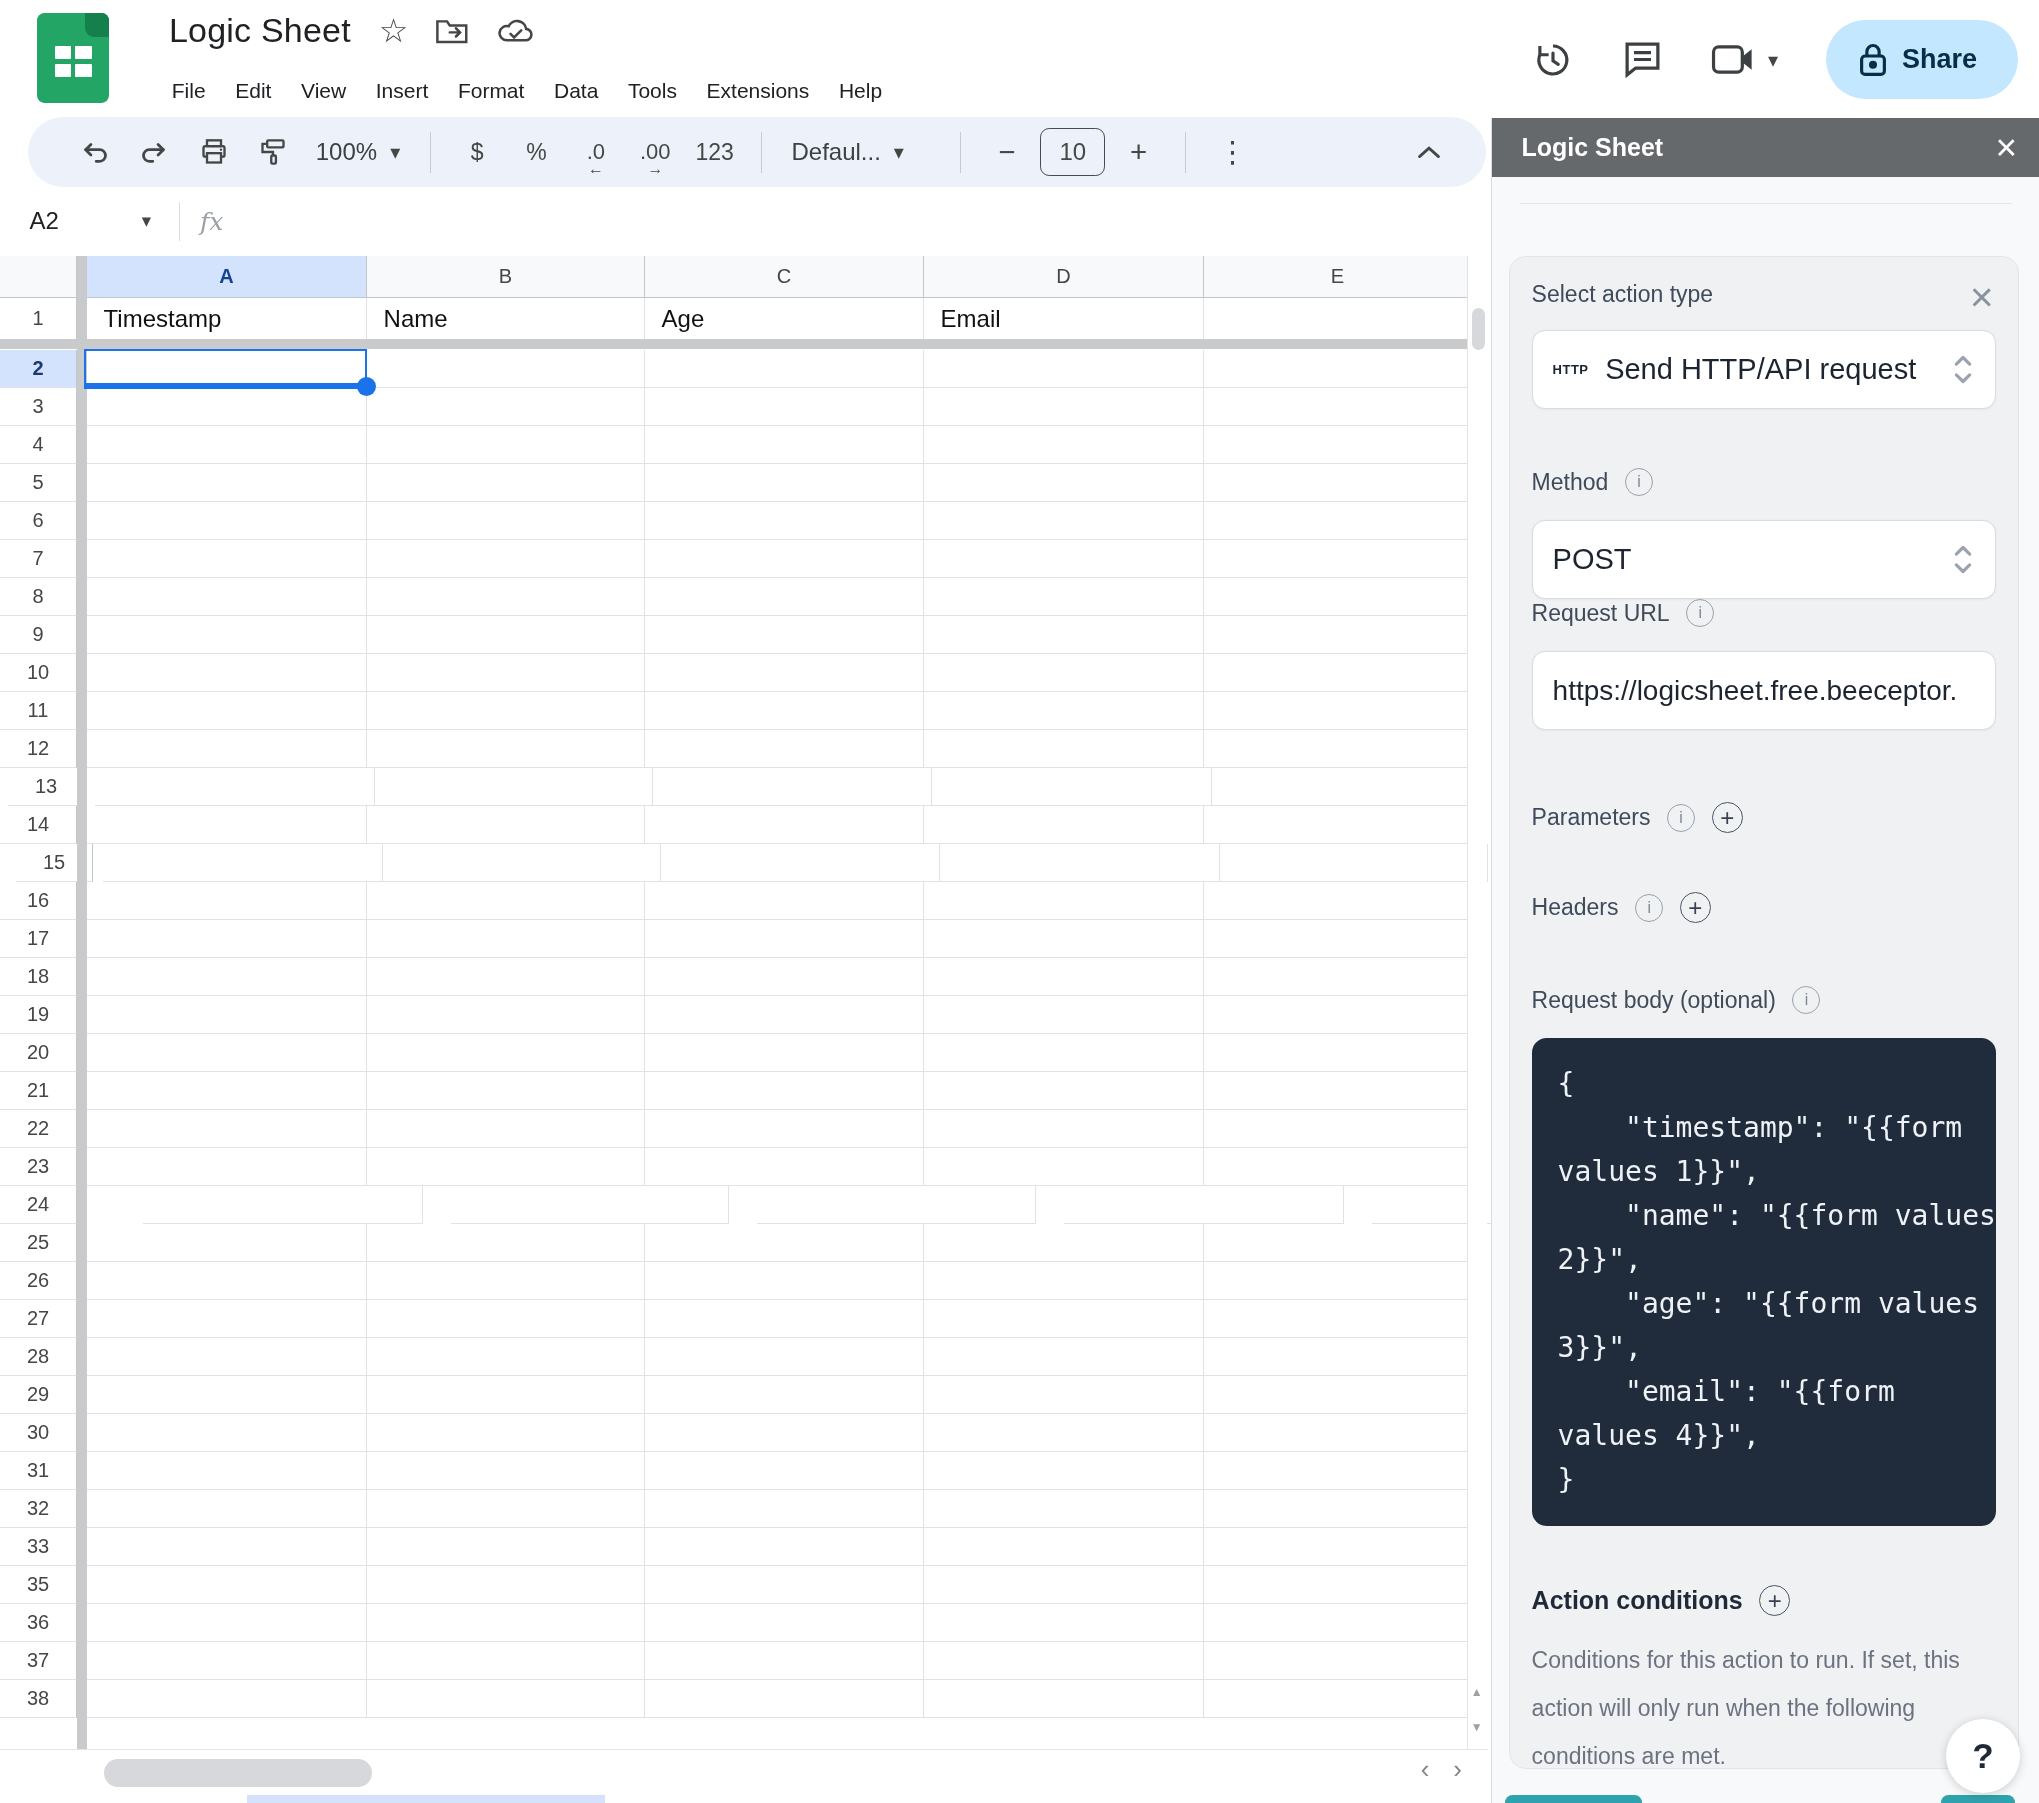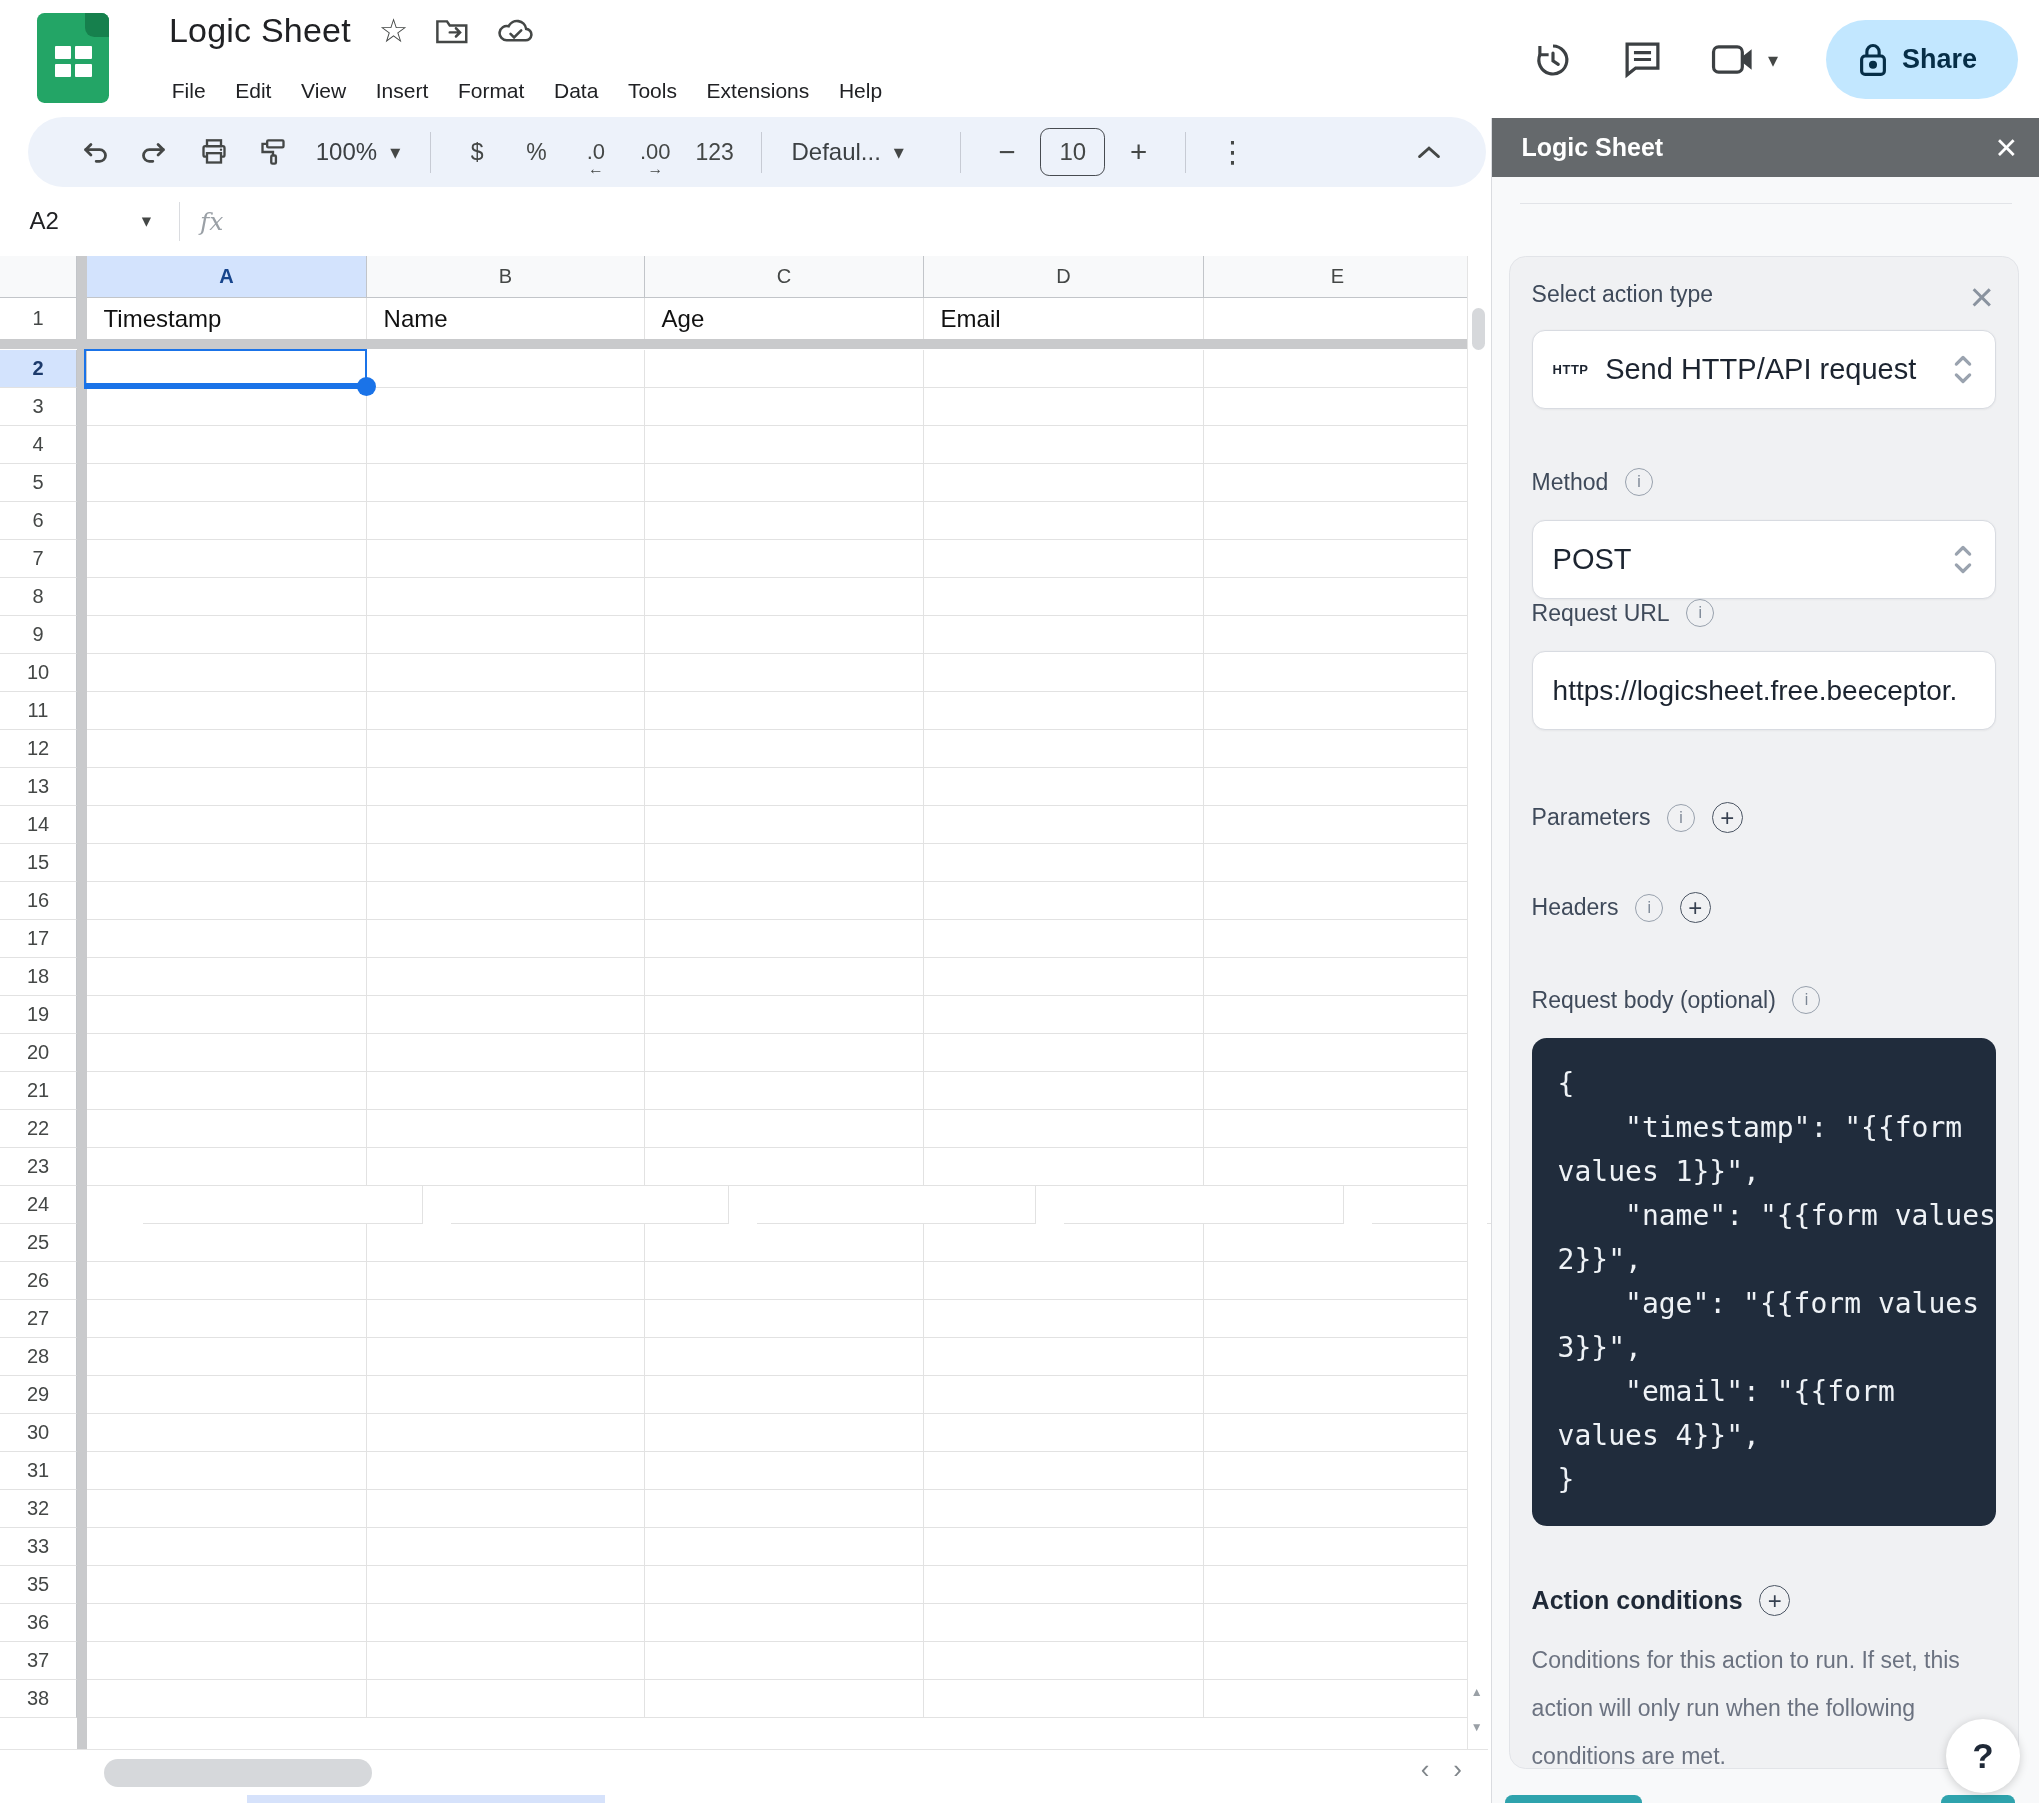--- a/index.html
+++ b/index.html
@@ -376,39 +376,39 @@
       </div>
       <div class="grow" style="height: 38px;">
         <div class="rownum">12</div>
         <div class="cell gutter"></div>
         <div class="cell" style="width: 280px;"></div>
         <div class="cell" style="width: 278px;"></div>
         <div class="cell" style="width: 279px;"></div>
         <div class="cell" style="width: 280px;"></div>
         <div class="cell" style="width: 268px;"></div>
       </div>
-      <div class="grow" style="height: 38px;">
+      <div class="grow" style="height: 38px; justify-content: center;">
         <div class="rownum">13</div>
         <div class="cell gutter"></div>
         <div class="cell" style="width: 280px;"></div>
         <div class="cell" style="width: 278px;"></div>
         <div class="cell" style="width: 279px;"></div>
         <div class="cell" style="width: 280px;"></div>
         <div class="cell" style="width: 268px;"></div>
       </div>
       <div class="grow" style="height: 38px;">
         <div class="rownum">14</div>
         <div class="cell gutter"></div>
         <div class="cell" style="width: 280px;"></div>
         <div class="cell" style="width: 278px;"></div>
         <div class="cell" style="width: 279px;"></div>
         <div class="cell" style="width: 280px;"></div>
         <div class="cell" style="width: 268px;"></div>
       </div>
-      <div class="grow" style="height: 38px;">
+      <div class="grow" style="height: 38px; padding-left: 16px;">
         <div class="rownum">15</div>
         <div class="cell gutter"></div>
         <div class="cell" style="width: 280px;"></div>
         <div class="cell" style="width: 278px;"></div>
         <div class="cell" style="width: 279px;"></div>
         <div class="cell" style="width: 280px;"></div>
         <div class="cell" style="width: 268px;"></div>
       </div>
       <div class="grow" style="height: 38px;">
         <div class="rownum">16</div>

